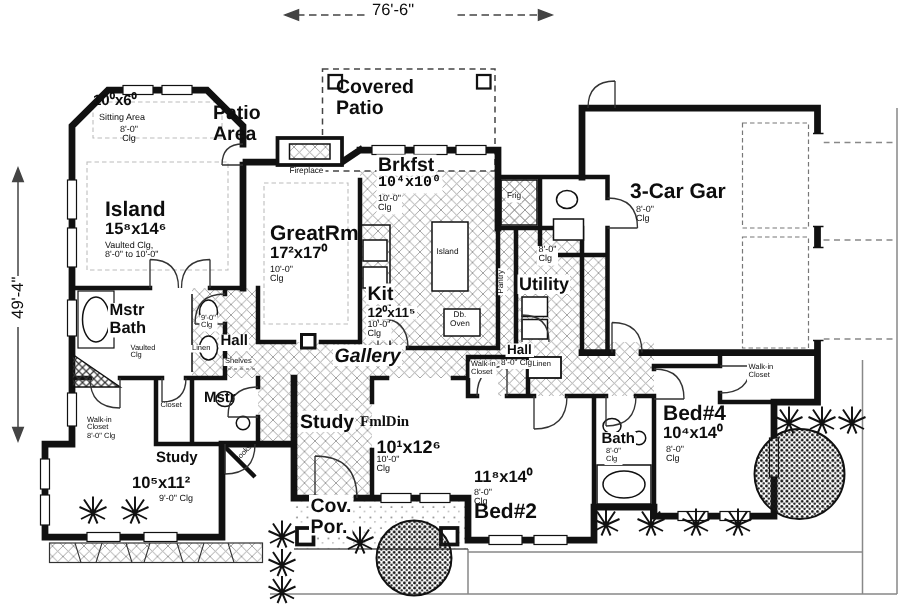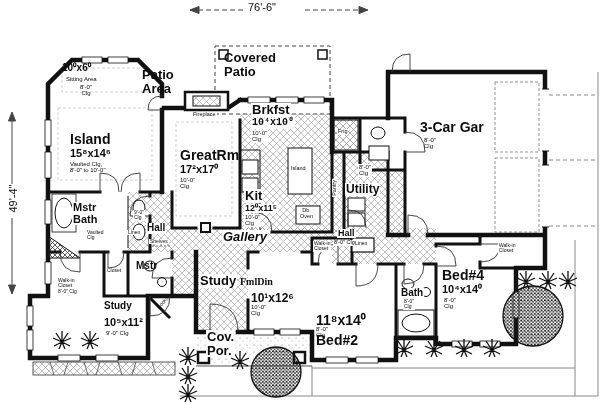--- a/index.html
+++ b/index.html
@@ -316,36 +316,36 @@
 <div class="lb k" style="left:127px;top:230px;font-size:5px;">Linen</div>
 <div class="lb k" style="left:149px;top:239px;font-size:5px;">Shelves</div>
 
 <div class="lb b" style="left:136px;top:261px;font-size:10px;">Mstr</div>
 <div class="lb k" style="left:106px;top:268px;font-size:5px;">Closet</div>
 <div class="lb" style="left:58px;top:278px;font-size:5px;">Walk-in
 Closet
 8'-0" Clg</div>
 
 <div class="lb b" style="left:104px;top:301px;font-size:10px;">Study</div>
-<div class="lb b" style="left:104px;top:317px;font-size:11px;">10⁵x11²</div>
+<div class="lb b" style="left:88px;top:317px;font-size:11px;">10⁵x11²</div>
 <div class="lb" style="left:106px;top:330px;font-size:6px;">9'-0" Clg</div>
 <div class="lb rot45" style="left:156px;top:306px;font-size:5px;">Books</div>
 
 <div class="lb b k" style="left:199px;top:274px;font-size:13px;">Study</div>
 
 <div class="lb b" style="left:240px;top:277px;font-size:10px;font-family:Liberation Serif, serif;">FmlDin</div>
 <div class="lb b" style="left:251px;top:292px;font-size:12px;">10¹x12⁶</div>
 <div class="lb" style="left:251px;top:304px;font-size:6px;">10'-0"
 Clg</div>
 
 <div class="lb b k" style="left:206px;top:330px;font-size:13px;">Cov.
 Por.</div>
 
 <div class="lb b" style="left:316px;top:297px;font-size:14px;margin-top:36px;">Bed#2</div>
-<div class="lb b" style="left:316px;top:313px;font-size:14px;">11⁸x14⁰</div>
+<div class="lb b" style="left:316px;top:313px;font-size:11px;">11⁸x14⁰</div>
 <div class="lb" style="left:316px;top:326px;font-size:6px;">8'-0"
 Clg</div>
 <div class="lb k" style="left:313px;top:241px;font-size:5px;">Walk-in
 Closet</div>
 <div class="lb" style="left:355px;top:241px;font-size:5px;">Linen</div>
 
 <div class="lb b k" style="left:400px;top:288px;font-size:10px;">Bath</div>
 <div class="lb k" style="left:403px;top:299px;font-size:5px;">8'-0"
 Clg</div>
 

